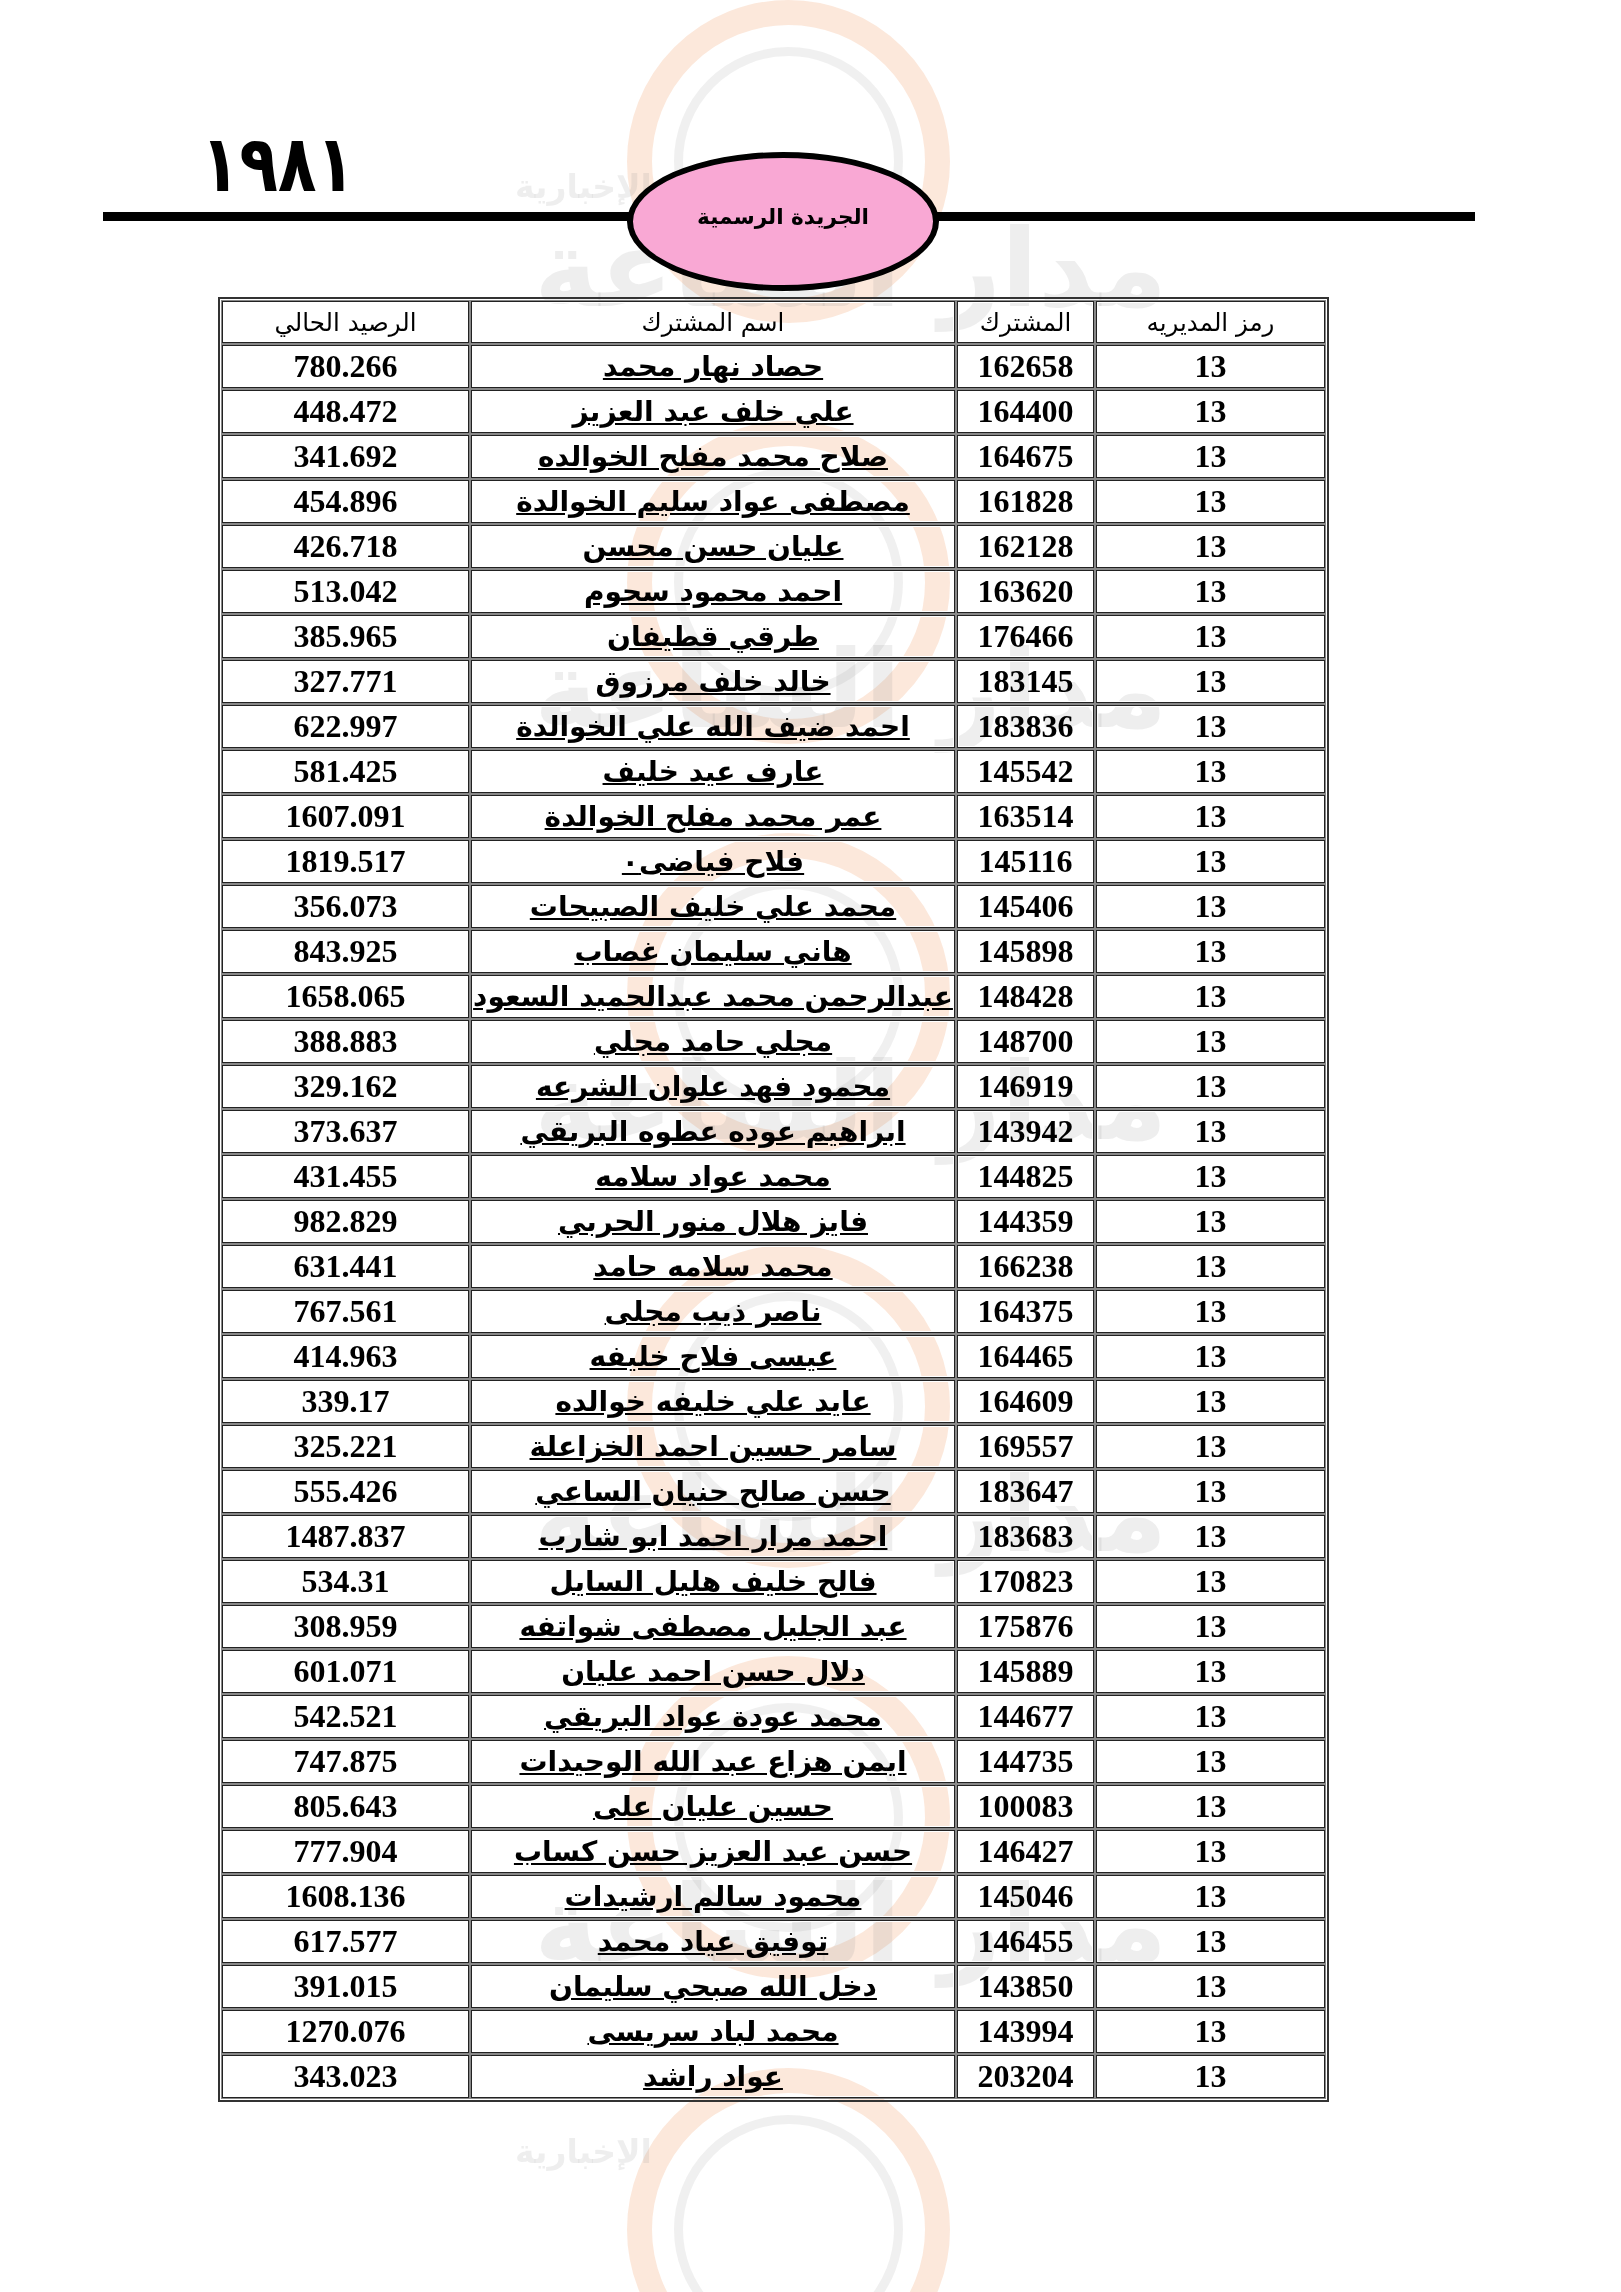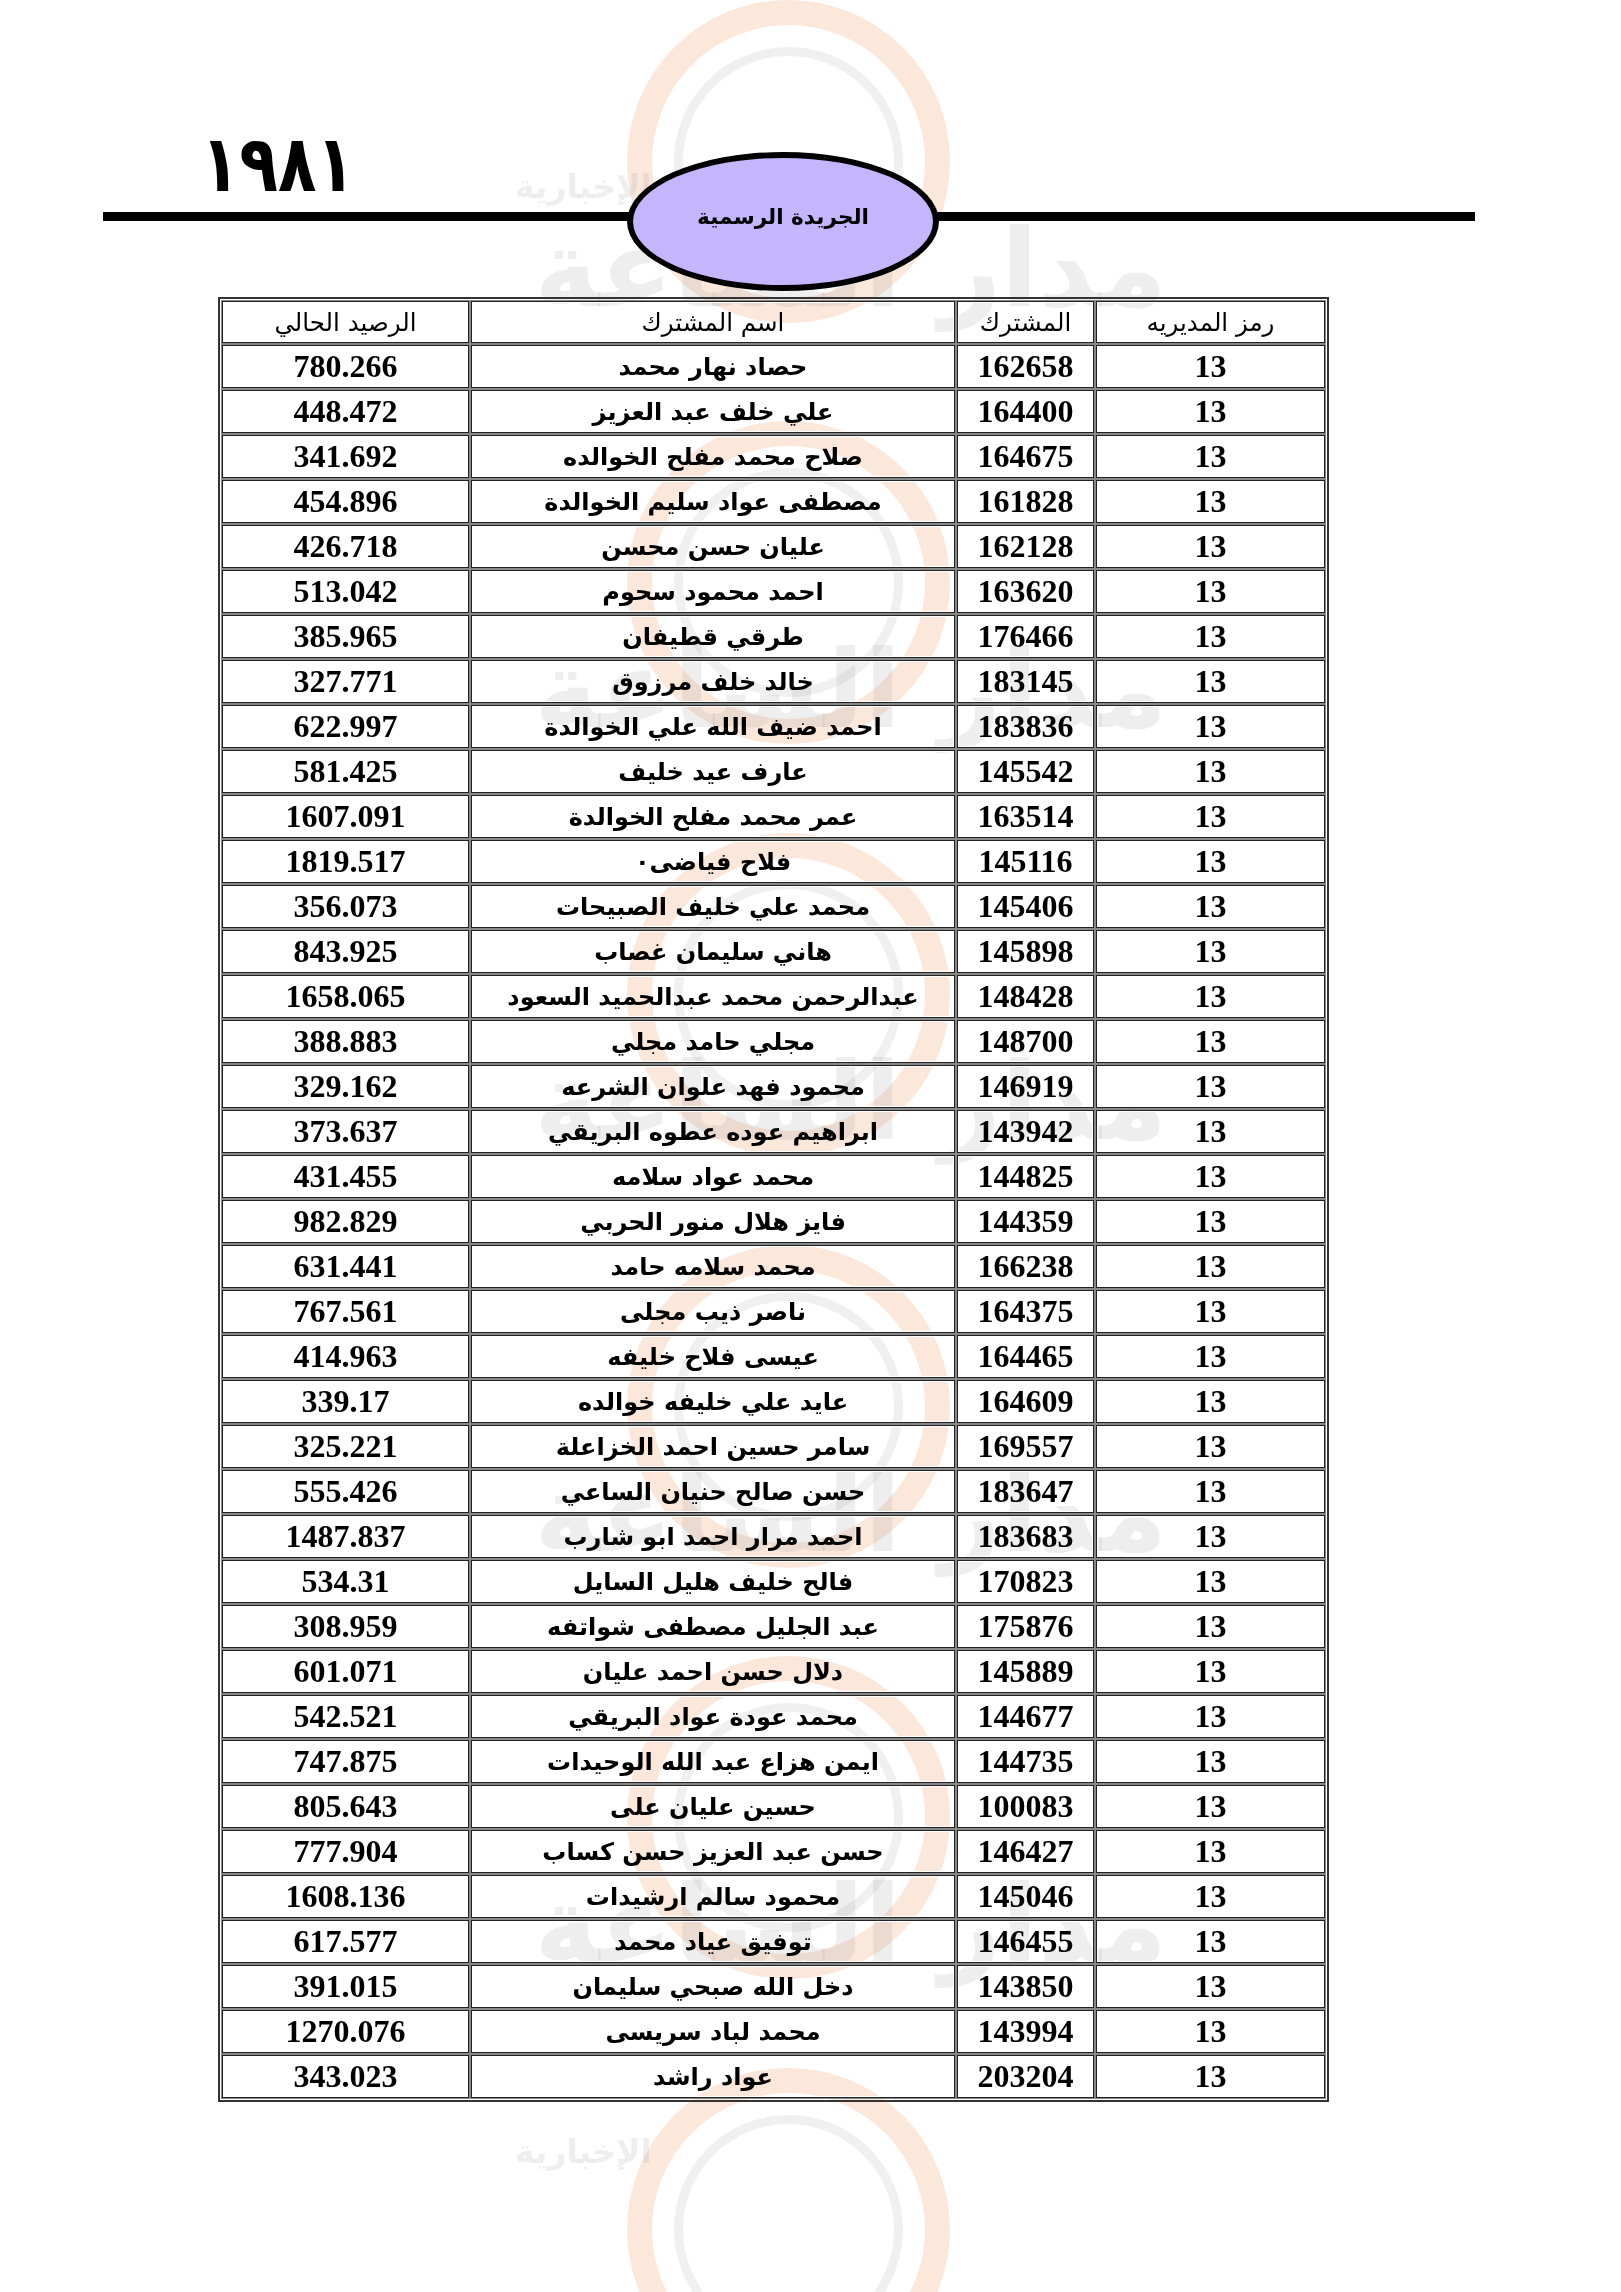--- a/index.html
+++ b/index.html
@@ -27,21 +27,21 @@
     position: absolute; left: 201px; top: 125px;
     font-family: "DejaVu Sans", sans-serif; font-weight: bold;
     font-size: 63px; letter-spacing: 2px; line-height: 1; transform: scaleY(1.25);
     transform-origin: top left;
   }
   .header-rule {
     position: absolute; left: 103px; top: 212px; width: 1372px; height: 8.8px; background: #000;
   }
   .header-seal {
     position: absolute; left: 627px; top: 152px; width: 312px; height: 139px;
-    border: 6.9px solid #000; border-radius: 50%; background: #c4b5fd; box-sizing: border-box;
+    border: 6.9px solid #000; border-radius: 50%; background: #f9a8d4; box-sizing: border-box;
     display: flex; align-items: center; justify-content: center;
   }
   .header-seal span {
     font-family: "DejaVu Sans", sans-serif; font-weight: bold; font-size: 21.6px; direction: rtl;
     margin-top: -9.8px;
   }
   table.ledger {
     position: absolute; left: 218px; top: 297px; width: 1098px;
     border-collapse: separate; border-spacing: 2px;
     border: 2.9px double #333;
@@ -55,21 +55,21 @@
   table.ledger th {
     height: 40px; font-family: "DejaVu Sans", sans-serif; font-weight: normal;
     font-size: 24.5px;
     margin-top: 24px;
   }
   table.ledger td { height: 41px; }
   td.num {
     font-family: "Liberation Serif", serif; font-weight: bold; font-size: 32px;
   }
   td.name {
-    font-family: "DejaVu Sans", sans-serif; font-weight: bold; font-size: 24px;
+    font-family: "DejaVu Sans", sans-serif; font-weight: bold; font-size: 28px; text-decoration: underline;
   }
 </style>
 </head>
 <body>
 
 <div class="wm wm-clock" style="left:627px; top:0px;">
     <div class="face"></div>
   </div>
 <div class="wm wm-clock" style="left:627px; top:421px;">
     <div class="face"></div>

